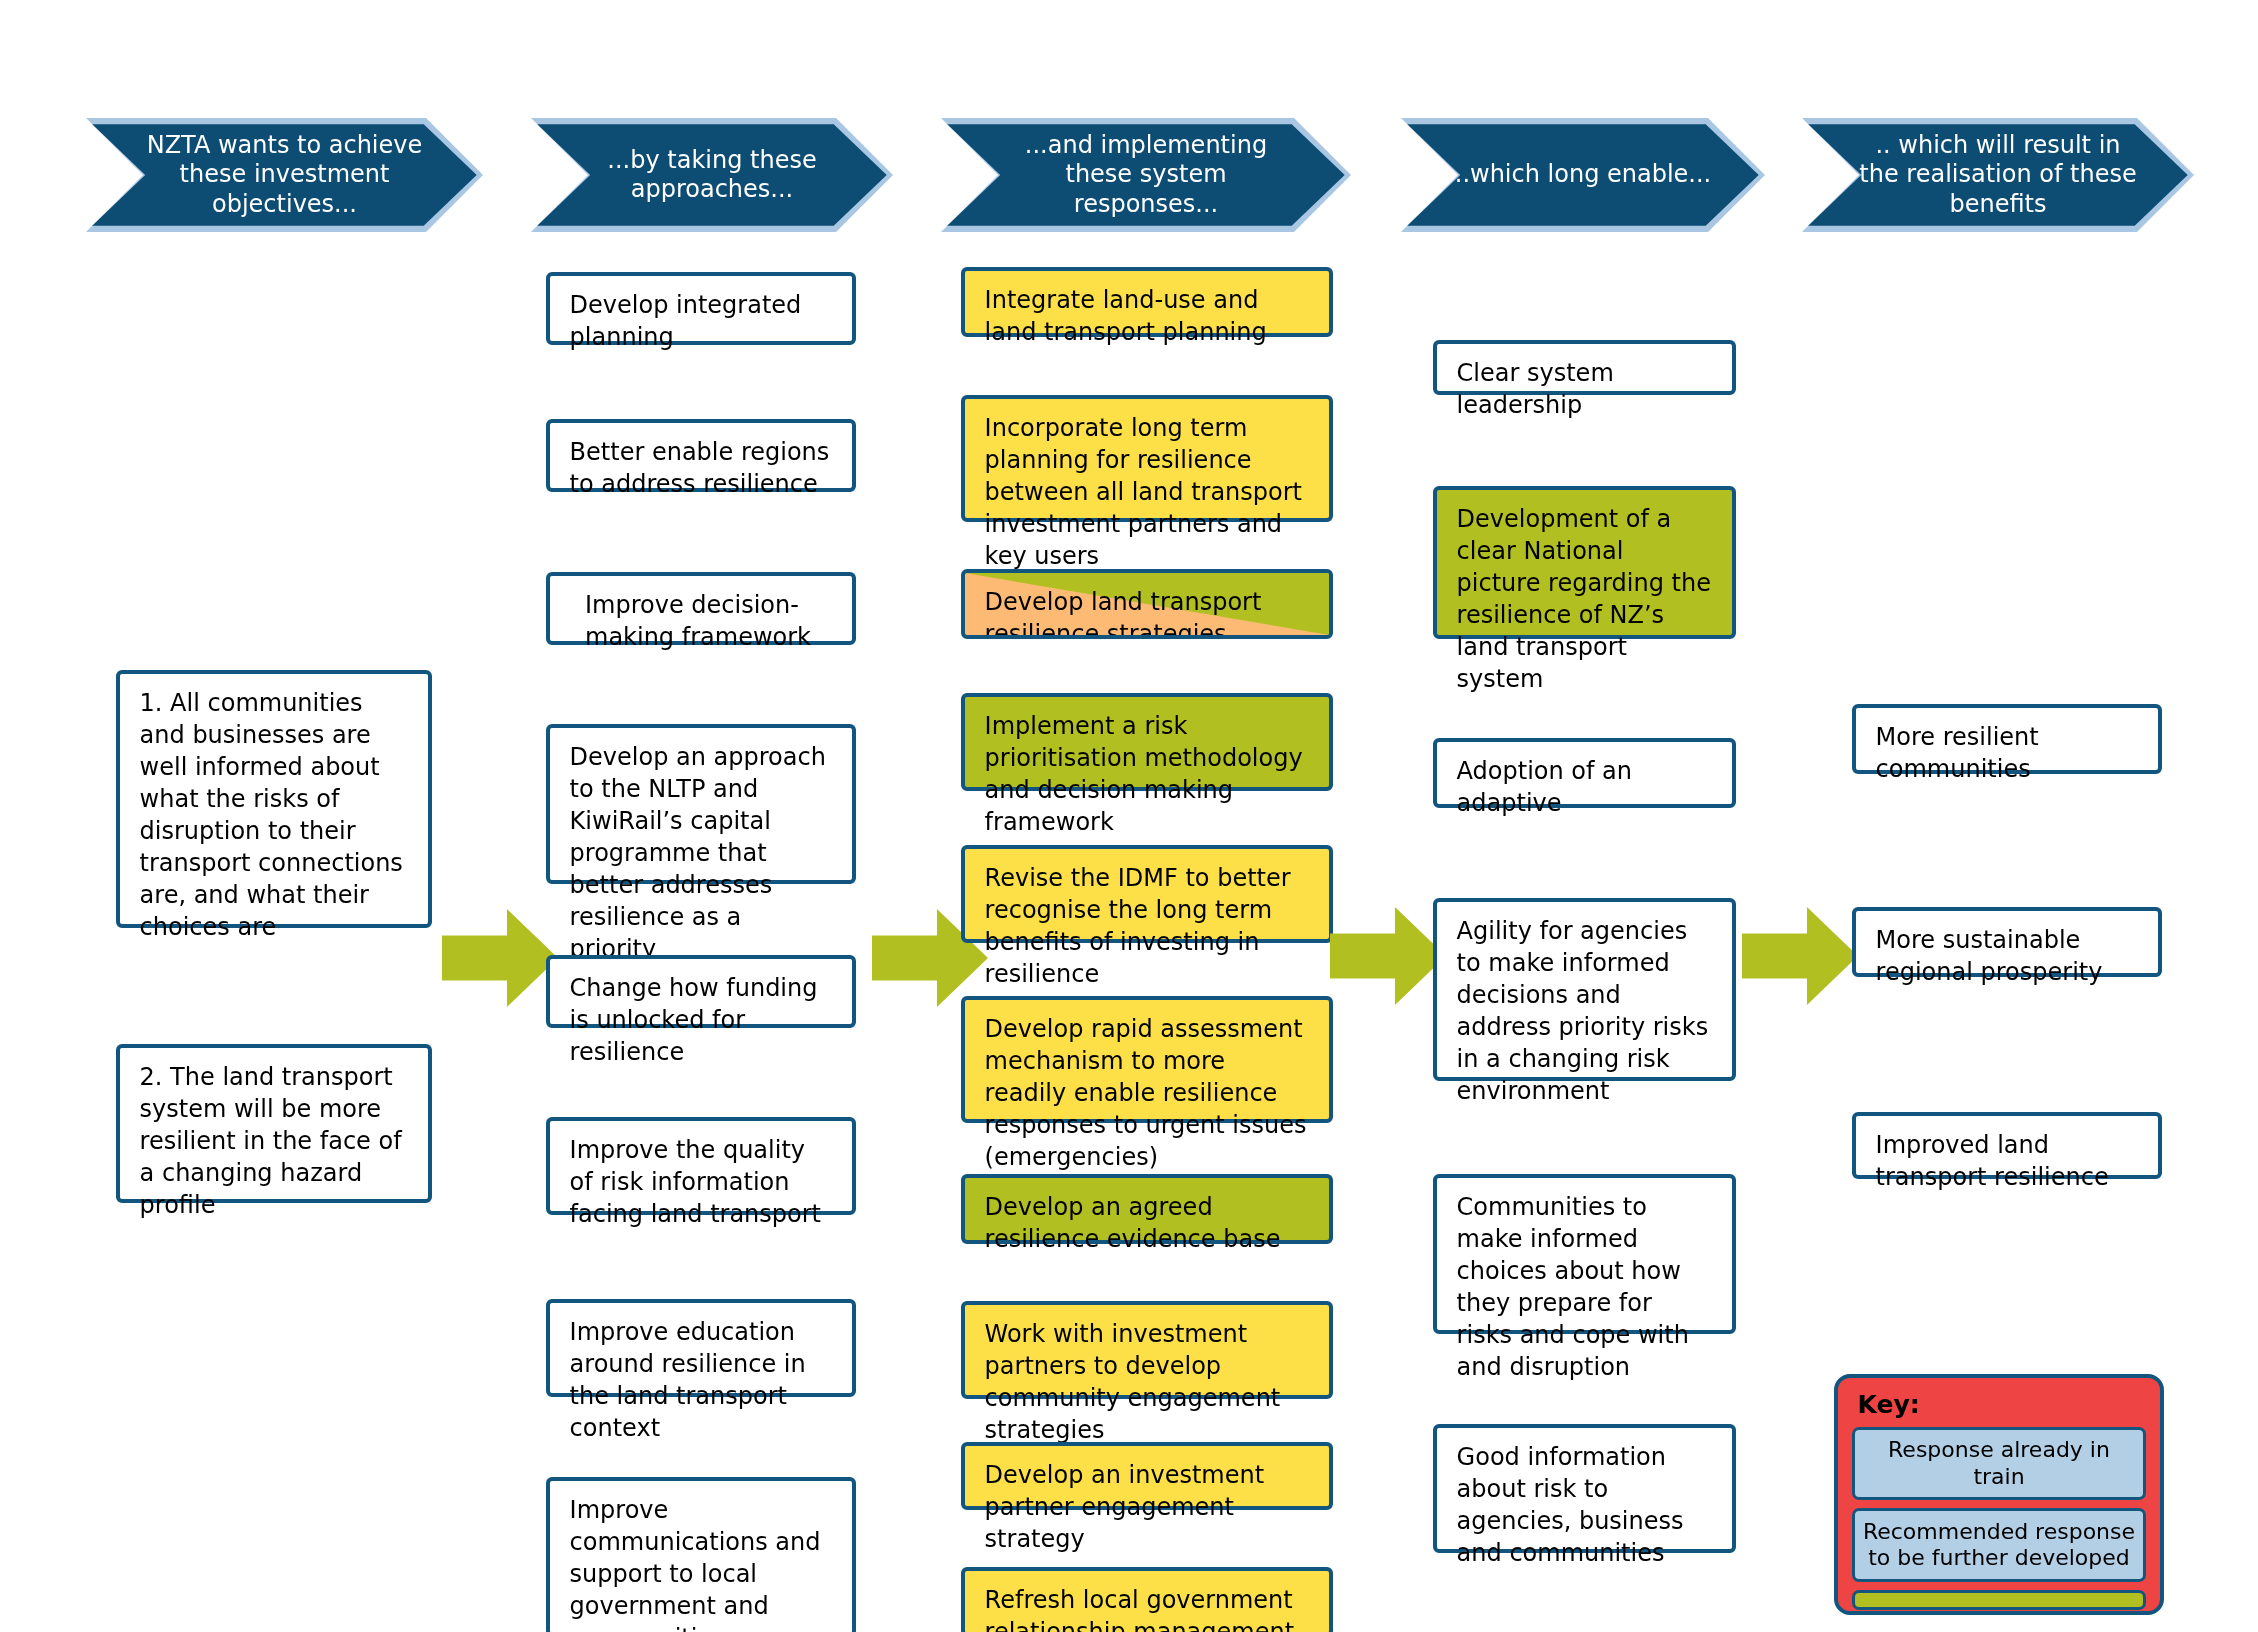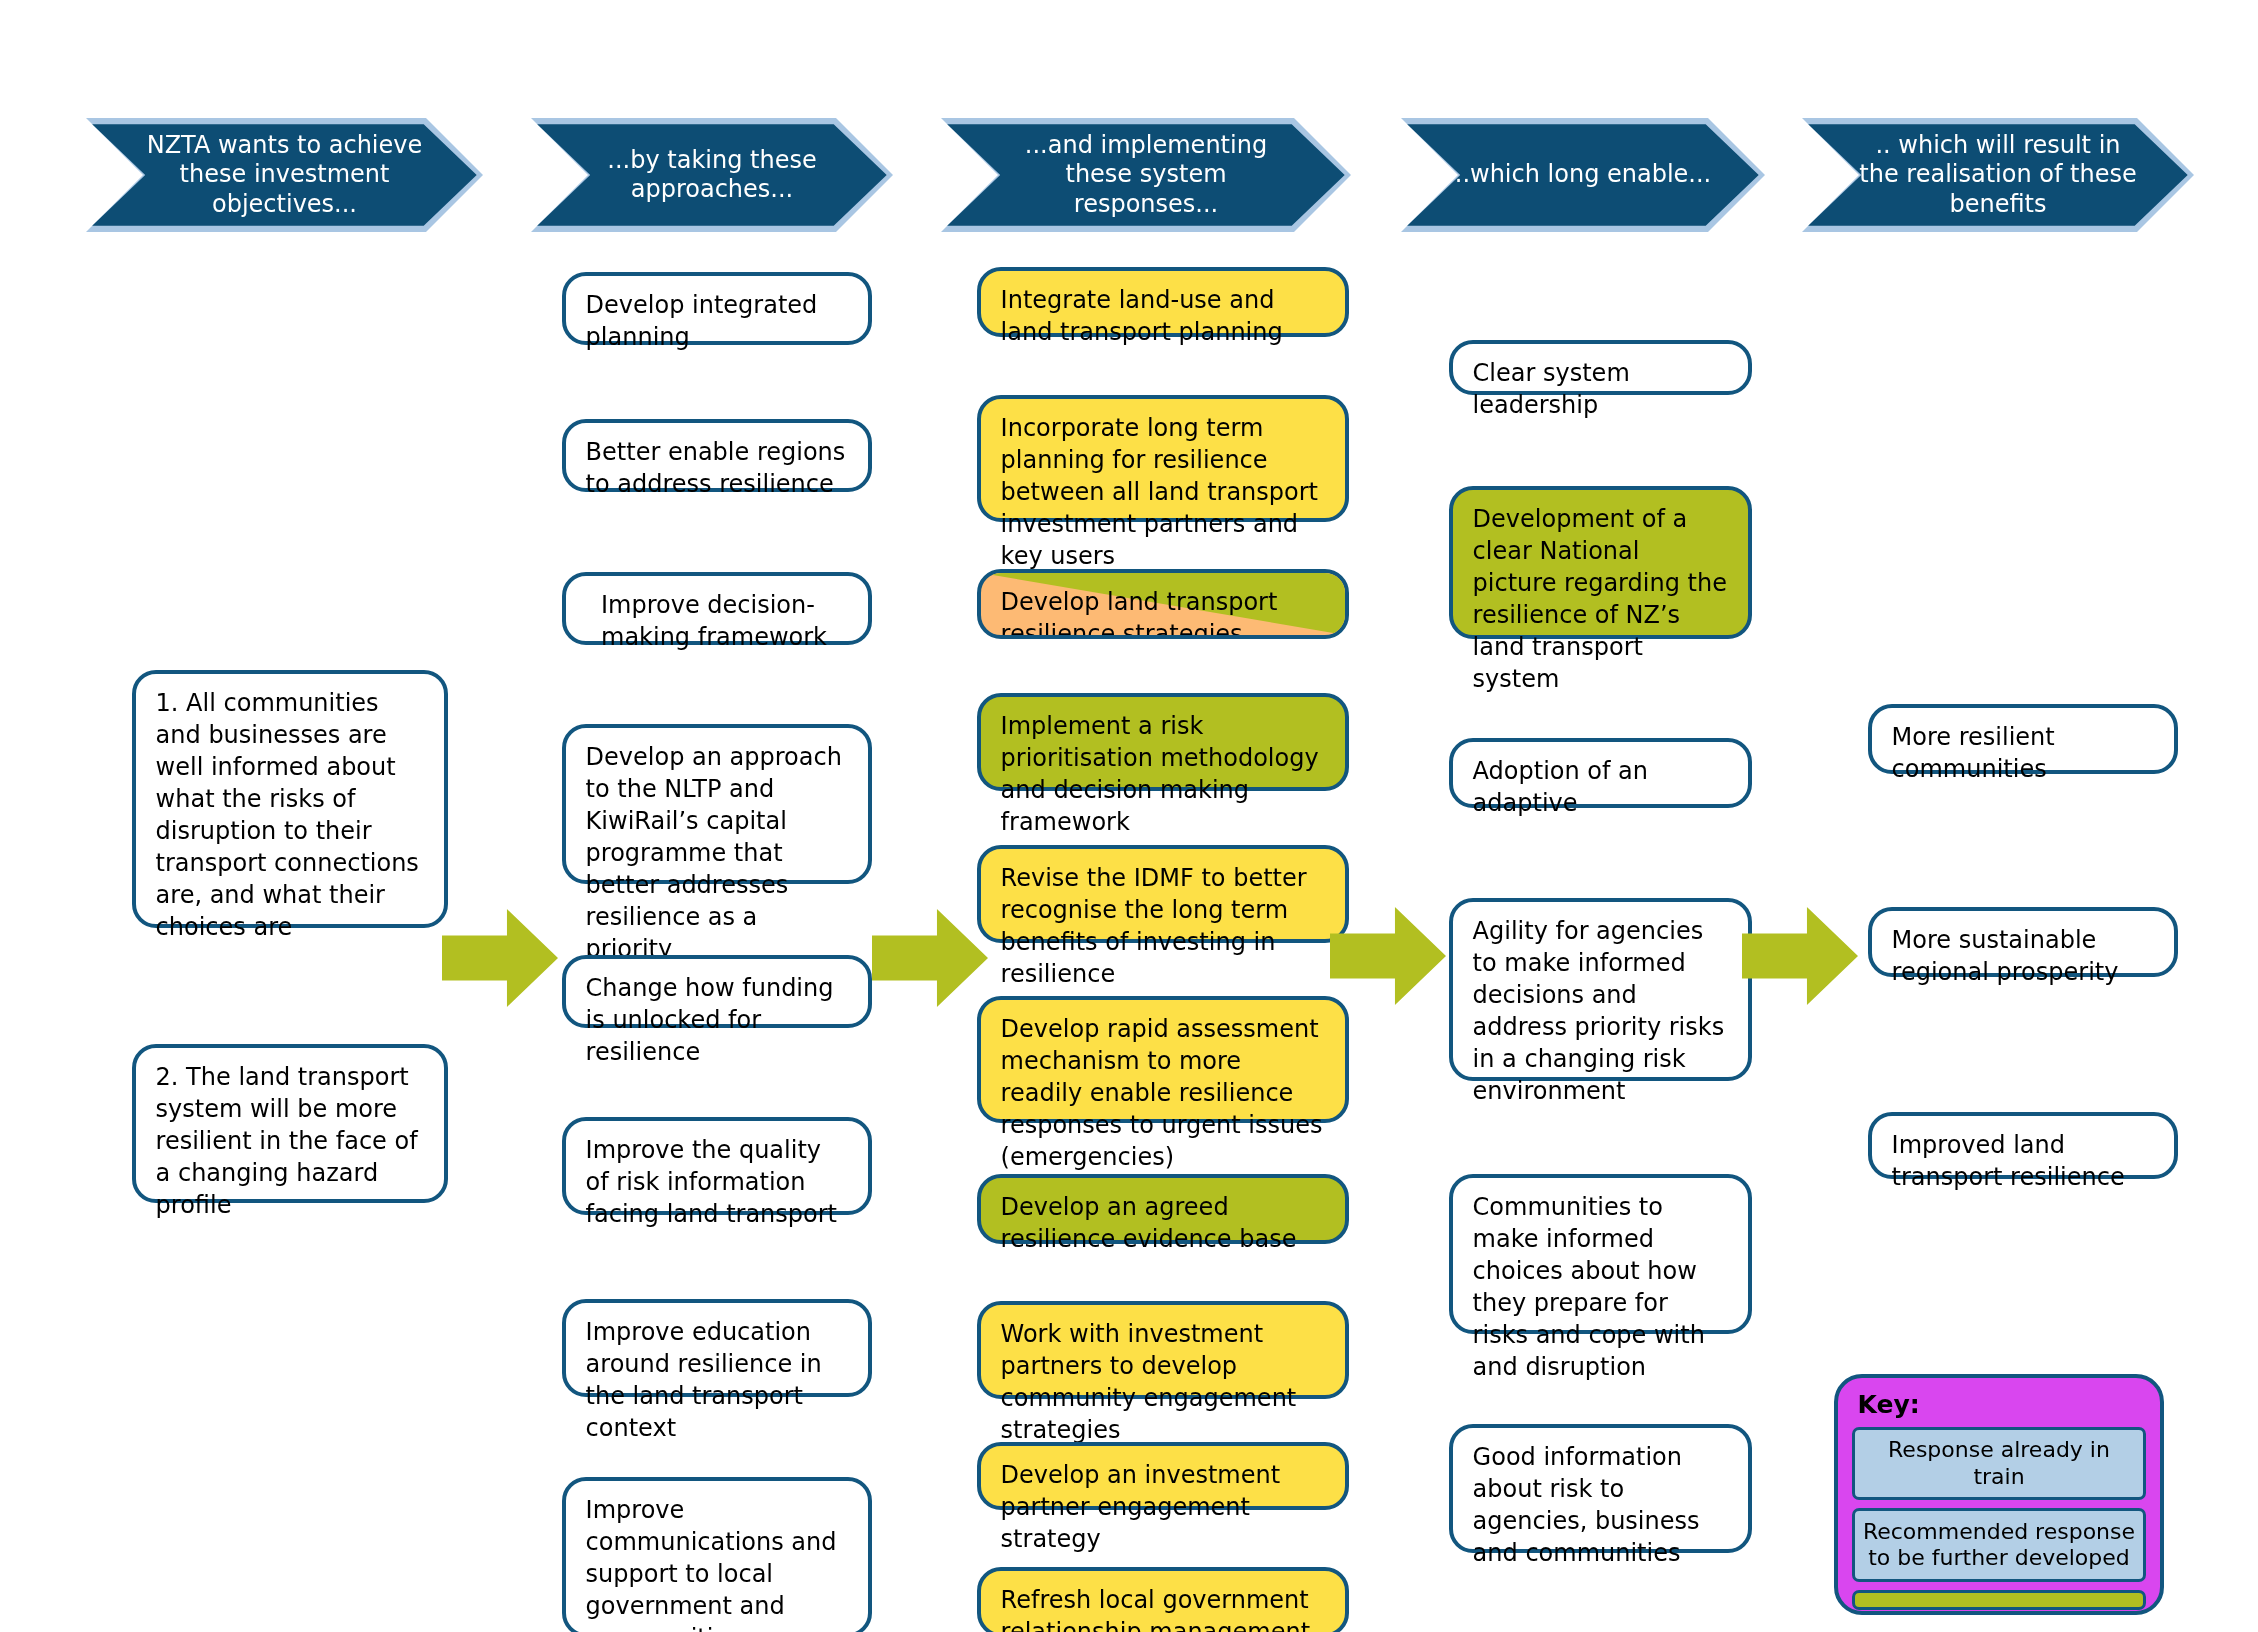--- a/index.html
+++ b/index.html
@@ -28,24 +28,24 @@
     position:absolute;left:6.2px;top:6.2px;width:calc(100% - 12.5px);height:calc(100% - 12.5px);
     background:#0d4d74;
     -webkit-clip-path:polygon(0 0, calc(100% - 53px) 0, 100% 50%, calc(100% - 53px) 100%, 0 100%, 53px 50%);
     clip-path:polygon(0 0, calc(100% - 53px) 0, 100% 50%, calc(100% - 53px) 100%, 0 100%, 53px 50%);
   }
   .chev .chev-txt{position:relative;z-index:3;width:100%;}
 
   
   .box{
     position:absolute;box-sizing:border-box;
-    border:4.5px solid #12567f;border-radius:24px;
+    border:4.5px solid #12567f;border-radius:6px;
     background:#ffffff;
     padding:14.3px 18px 9px 19.6px;
-    font-size:24px;line-height:1.33;color:#000000;margin-left:16px;
+    font-size:24px;line-height:1.33;color:#000000;
   }
   .box.blue{background:#fde047;}
   .box.green{background:#b2bf21;}
   .box.bold{font-weight:normal;}
   .box.split{background:#fdba74;overflow:hidden;}
   .box.split .split-tri{
     position:absolute;left:0;top:0;width:100%;height:100%;
     background:#b2bf21;
     -webkit-clip-path:polygon(0 0, 100% 0, 100% 100%);
     clip-path:polygon(0 0, 100% 0, 100% 100%);
@@ -57,21 +57,21 @@
   
   .garrow{
     position:absolute;background:#b2bf21;
     -webkit-clip-path:polygon(0 27%, 56% 27%, 56% 0, 100% 50%, 56% 100%, 56% 73%, 0 73%);
     clip-path:polygon(0 27%, 56% 27%, 56% 0, 100% 50%, 56% 100%, 56% 73%, 0 73%);
   }
 
   
   .keybox{
     position:absolute;box-sizing:border-box;
-    border:4.5px solid #12567f;border-radius:28px;background:#d946ef;
+    border:4.5px solid #12567f;border-radius:16px;background:#ef4444;
     padding:10.7px 14.3px 12.5px 14.3px;
   }
   .keybox .key-title{
     font-size:25px;font-weight:bold;color:#000;margin:1.8px 0 7.1px 5.3px;
   }
   .key-item{
     box-sizing:border-box;border:3.6px solid #12567f;border-radius:7.1px;
     margin-bottom:8px;padding:7.1px 5.3px;
     text-align:center;font-size:22px;line-height:1.22;color:#000;
   }

